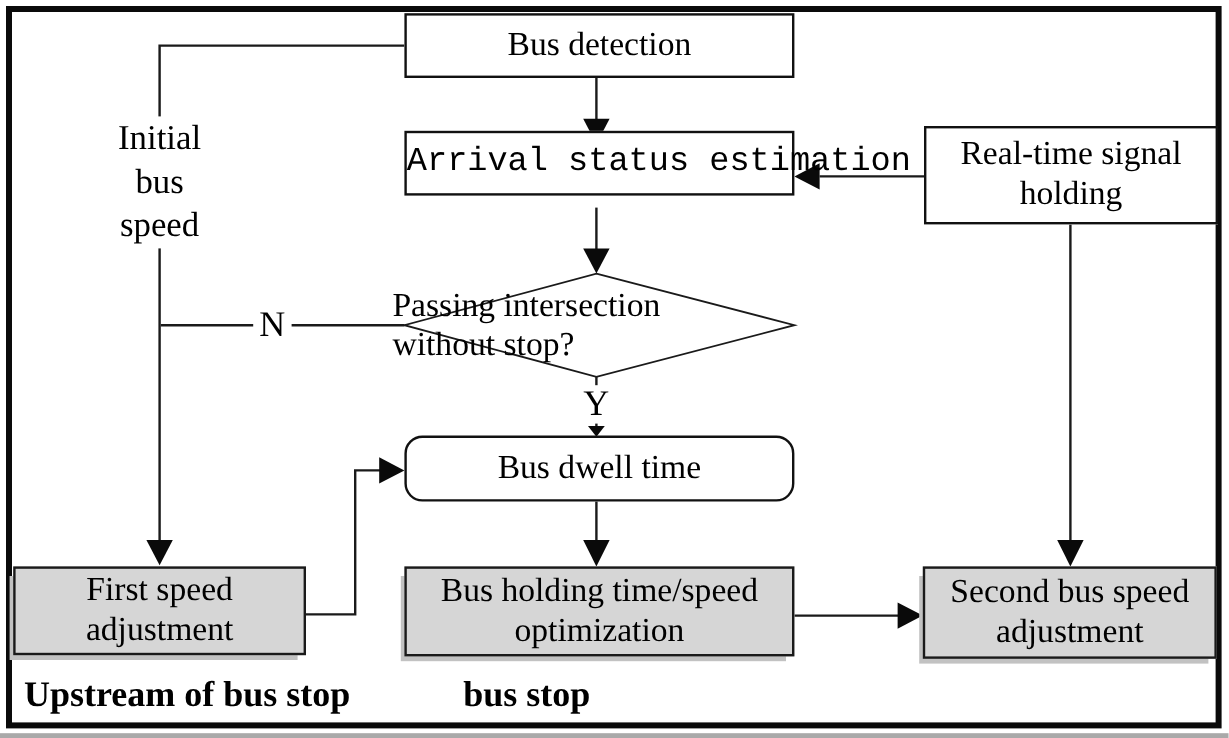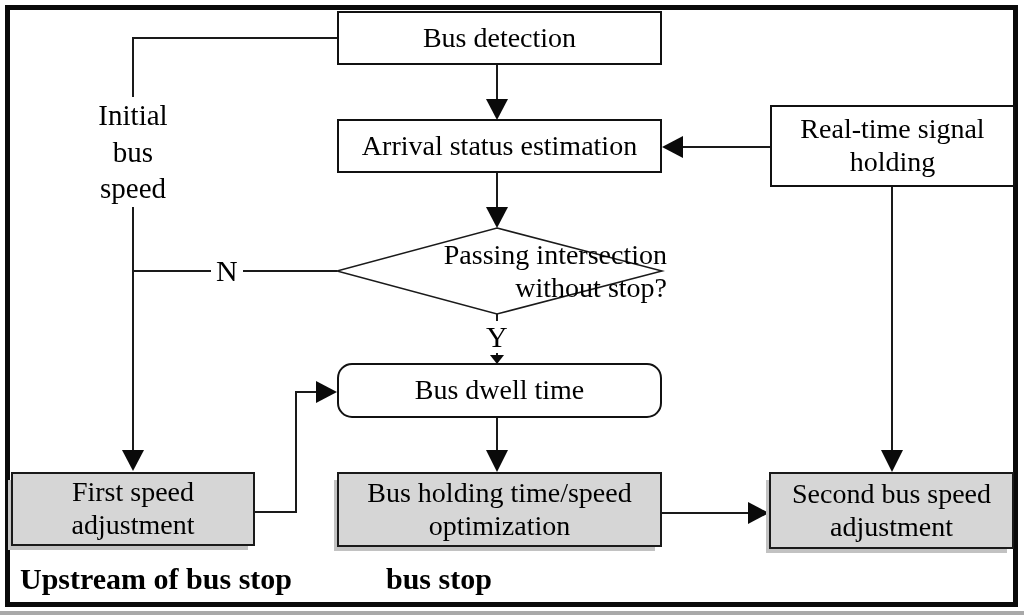--- a/index.html
+++ b/index.html
@@ -62,21 +62,21 @@
     line-height: 1.0;
     background: #ffffff;
     padding: 1px 5px;
     text-align: center;
   }
   .decision-text {
     position: absolute;
     left: 327px; top: 238px;
     width: 340px;
     z-index: 2;
-    text-align: right;
+    text-align: left;
     font-size: 28px;
     line-height: 1.18;
     white-space: nowrap;
   }
   .zone-label {
     position: absolute;
     top: 562px;
     z-index: 2;
     font-size: 30px;
     font-weight: bold;
@@ -121,21 +121,21 @@
       <polygon points="748,502 748,524 769,513"></polygon>
       <polygon points="881,450 903,450 892,472"></polygon>
     </g>
     <polygon points="497,228 662,271 497,314 337,271" fill="#ffffff" stroke="#1a1a1a" stroke-width="1.5"></polygon>
   </svg>
 
   <div class="node proc" style="left:337px; top:11px; width:325px; height:54px;">
     <span>Bus detection</span>
   </div>
 
-  <div class="node proc" style="left:337px; top:119px; width:325px; height:54px;">
+  <div class="node proc" style="left:337px; top:109px; width:325px; height:54px;font-family:Liberation Mono, monospace;">
     <span>Arrival status estimation</span>
   </div>
 
   <div class="node proc" style="left:770px; top:105px; width:245px; height:82px;">
     <span>Real-time signal</span>
     <span>holding</span>
   </div>
 
   <div class="decision-text">
     <div>Passing intersection</div>

